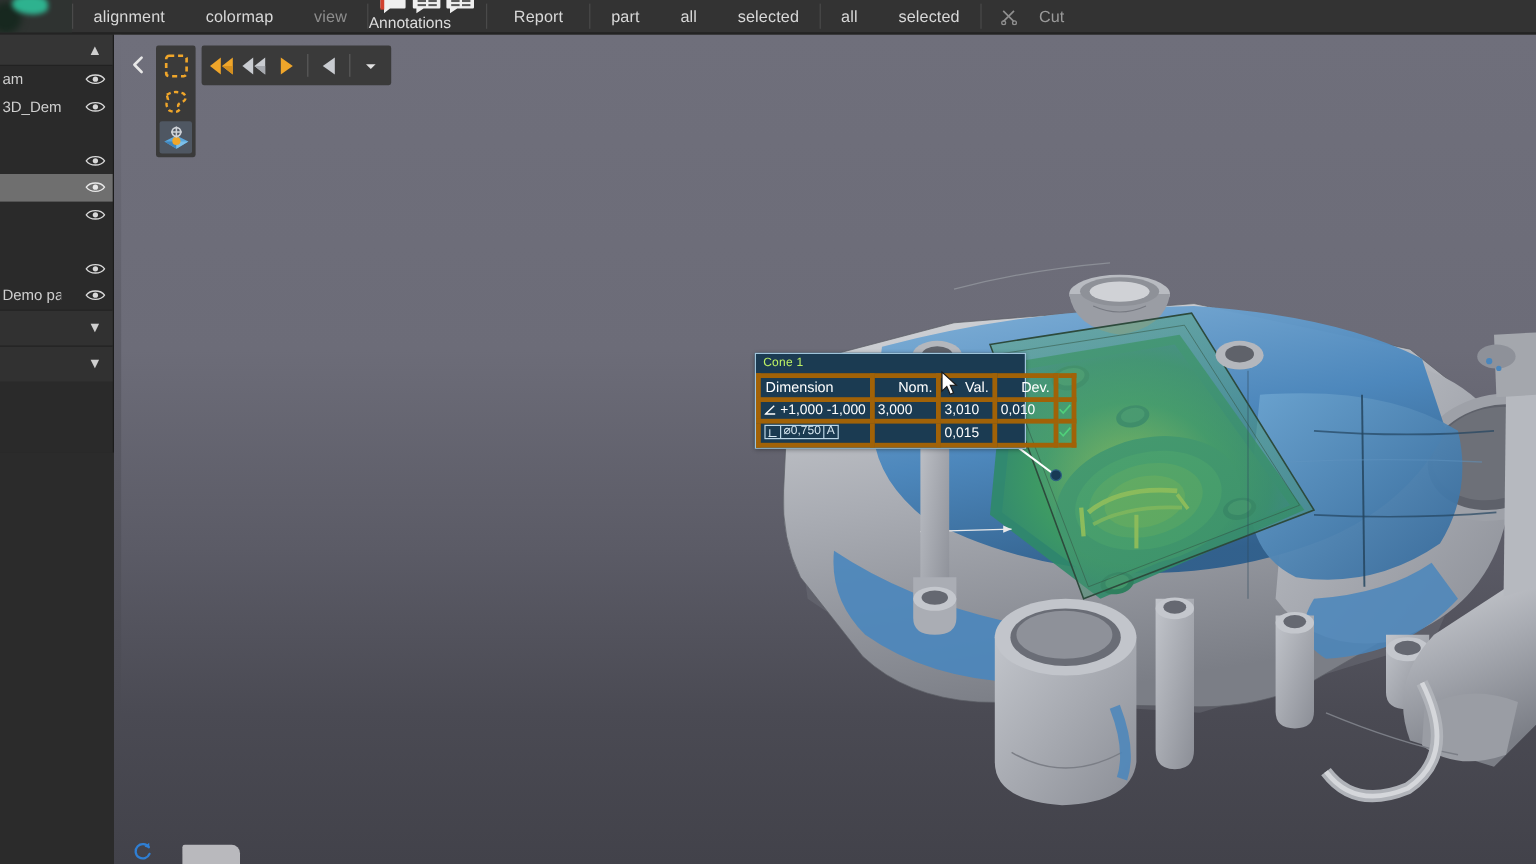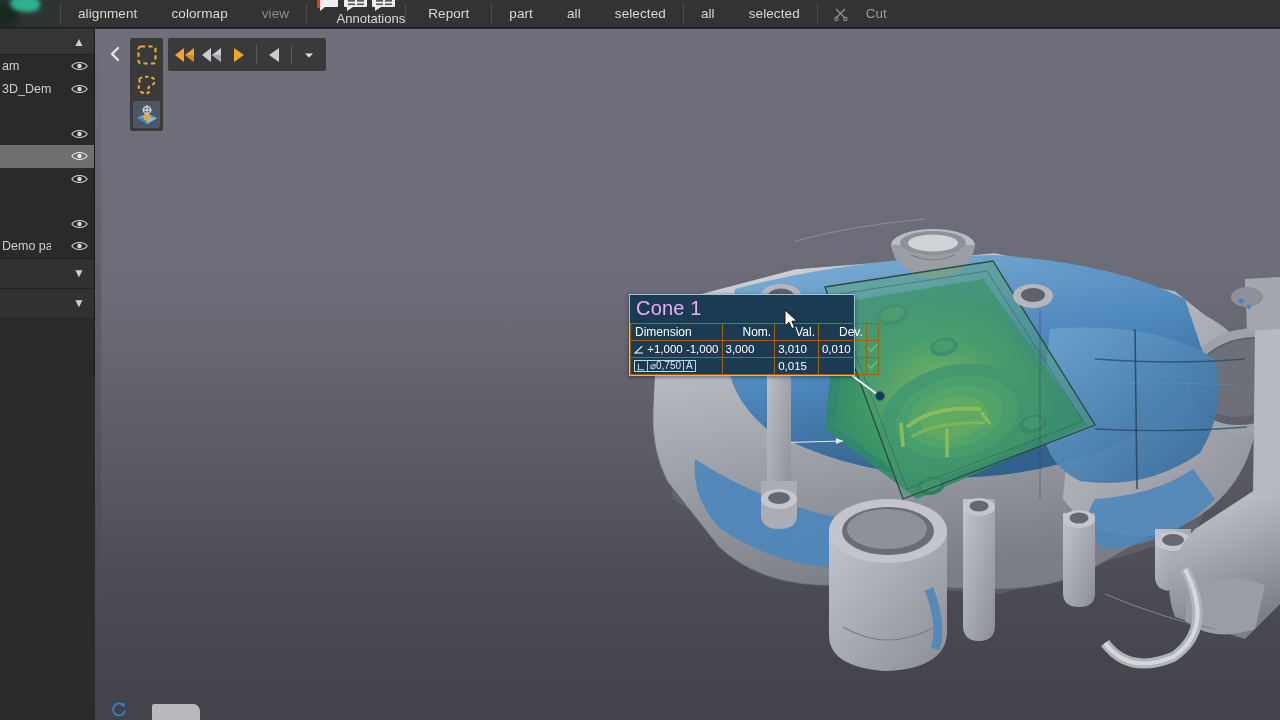--- a/index.html
+++ b/index.html
@@ -36,21 +36,21 @@
   .ribbon-grp { display: flex; align-items: stretch; text-align: right; }
   .rb-item {
     display: flex; align-items: center; justify-content: center;
     padding: 0 17px; color: #d8d8d8; font-size: 13.5px; height: 27px;
     white-space: nowrap; letter-spacing: .1px;
   }
   .rb-item.dim { color: #8d8d8d; }
   .rb-item.wide { padding: 0 22px; }
   .rb-annot {
     position: relative; width: 98px; height: 27px;
-    display: flex; flex-direction: column; align-items: flex-end; justify-content: flex-end;
+    display: flex; flex-direction: column; align-items: flex-start; justify-content: flex-end;
     padding-bottom: 1px;
   }
   .rb-annot .icons {
     position: absolute; top: -8px; left: 0; width: 100%; height: 20px;
     display: flex; align-items: flex-end; justify-content: center; gap: 2px;
   }
   .rb-annot .lbl { font-size: 13px; color: #dcdcdc; position: relative; z-index: 2; }
   .cut-item { display: flex; align-items: center; gap: 18px; padding: 0 16px; color: #9a9a9a; font-size: 13.5px; }
 
   
@@ -118,25 +118,25 @@
   .tr-sep { width: 1px; height: 19px; background: #5b5b5b; margin: 0 3px; }
 
   
   .callout {
     position: absolute; left: 629px; top: 294px; width: 226px;
     background: #1b3b52; border: 1px solid #9fc4da;
     color: #ffffff; z-index: 25;
     box-shadow: 0 1px 4px rgba(0,0,0,.45);
   }
   .callout-title {
-    font-size: 20px; padding: 2px 6px 3px 6px; color: #f0abfc; letter-spacing: .2px;
+    font-size: 10px; padding: 2px 6px 3px 6px; color: #bef264; letter-spacing: .2px;
   }
   .callout table { border-collapse: collapse; width: 100%; }
   .callout td, .callout th {
-    border: 1px solid #a16207; font-size: 11.5px; color: #fff; font-weight: normal;
+    border: 4px solid #a16207; font-size: 11.5px; color: #fff; font-weight: normal;
     padding: 1px 3px; text-align: left; height: 17px; white-space: nowrap; margin-left: 39px;
   }
   .callout th { font-size: 12px; padding-left: 20px; }
   .c-head { padding-left: 4px !important; }
   .c-ok { width: 15px; text-align: center; padding: 0 !important; }
   .gdt {
     display: inline-flex; align-items: flex-end; border: 1px solid #bcd6e6; height: 12px;
     font-size: 10px; color: #d8e8f2; line-height: 10px;
   }
   .gdt > span { padding: 0 2px; display: flex; align-items: center; }

